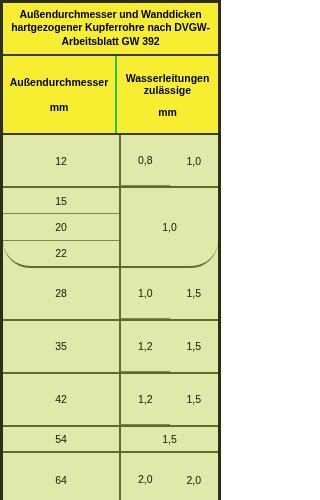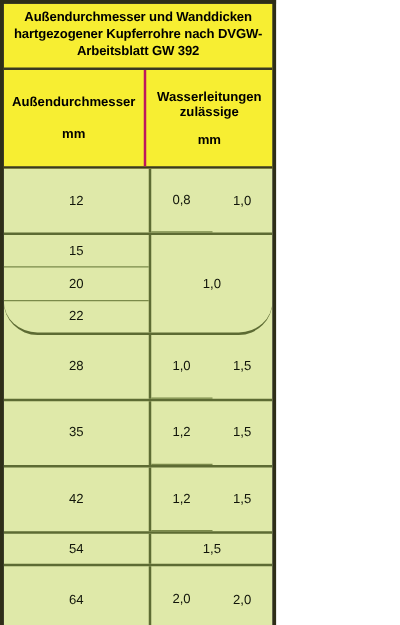--- a/index.html
+++ b/index.html
@@ -12,21 +12,21 @@
     height: 500px;
     overflow: hidden;
     font-family: "Liberation Sans", sans-serif;
   }
 
   .table-wrap {
     position: relative;
     width: 221px;
     height: 500px;
     box-sizing: border-box;
-    background: #404040;
+    background: #8b5cf6;
     border-left: 3px solid #2e2e18;
     border-right: 3px solid #2e2e18;
     border-top: 3px solid #2e2e18;
     overflow: hidden;
   }
 
   
   .title-row {
     background: #f7ee32;
     border-bottom: 2px solid #3a3a20;
@@ -45,21 +45,21 @@
   .colhead-row {
     display: flex;
     background: #f7ee32;
     border-bottom: 2px solid #3a3a20;
     height: 79px;
     box-sizing: border-box;
   }
   .colhead-left {
     width: 114px;
     box-sizing: border-box;
-    border-right: 2px solid #be185d;
+    border-right: 2px solid #22c55e;
     display: flex;
     flex-direction: column;
     align-items: center;
     justify-content: center;
     gap: 12px;
     padding: 0 3px;
   }
   .colhead-right {
     flex: 1;
     box-sizing: border-box;

